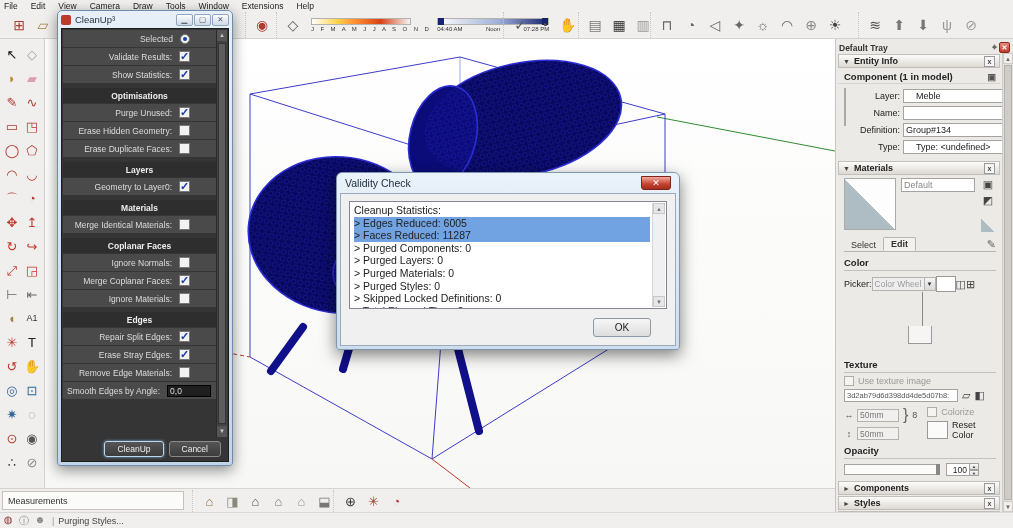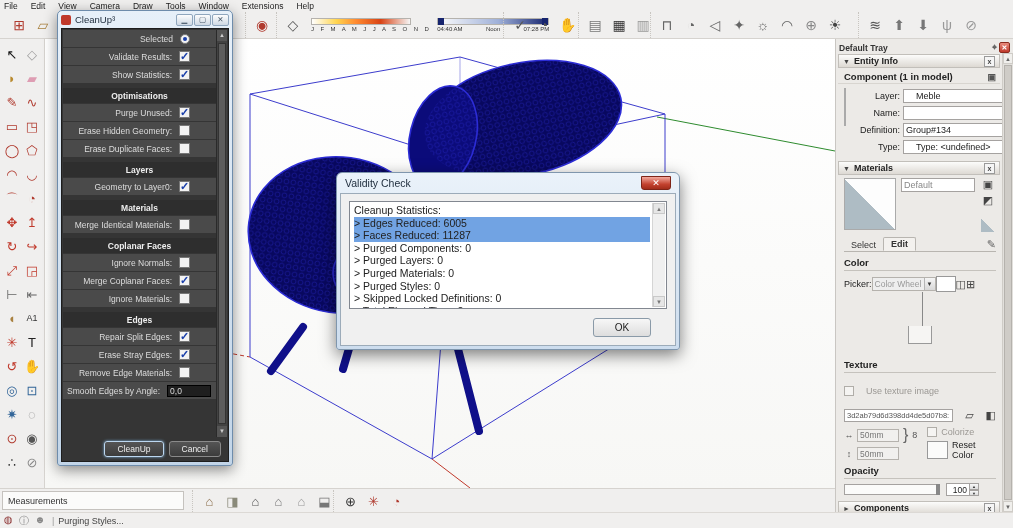--- a/index.html
+++ b/index.html
@@ -120,21 +120,21 @@
   .grp-label{font-weight:bold;font-size:9.5px;margin-top:5px;border-bottom:1px solid #c5c2bd;padding-bottom:2px}
   .picker-row{display:flex;align-items:center;gap:0;margin-top:5px}
   .picker-select{width:64px;height:14px;border:1px solid #b5b2ad;background:#eee;color:#999;display:flex;align-items:center}
   .picker-select .txt{flex:1;padding:0 2px;font-size:8.5px;white-space:nowrap}
   .swatch{width:20px;height:16px;background:#fff;border:1px solid #999}
   .wheel-area{height:62px;position:relative}
   .wheel-line{position:absolute;left:78px;top:0;width:1px;height:34px;background:#888}
   .wheel-bracket{position:absolute;left:64px;top:34px;width:24px;height:18px;border:1px solid #999;border-top:none;background:#f6f5f3}
   .cb-lt{width:10px;height:10px;border:1px solid #b0ada8;background:#f5f4f2;flex:0 0 auto}
   .dis{color:#9b9894}
-  .tex-row{display:flex;align-items:flex-start;gap:12px;margin-top:13px}
+  .tex-row{display:flex;align-items:flex-start;gap:4px;margin-top:3px}
   .tex-input{width:114px;height:13px;border:1px solid #a5a2a0;background:#fff;font-size:7.5px;color:#555;padding:0 2px;display:flex;align-items:center;overflow:hidden;white-space:nowrap}
   .dim-wrap{display:flex;margin-top:4px}
   .dim-left{display:flex;flex-direction:column;gap:3px}
   .dim-row{display:flex;align-items:center;gap:3px}
   .dim-arrow{width:10px;text-align:center;color:#555;font-size:9px}
   .dim-input{width:42px;height:13px;border:1px solid #b5b2ad;background:#f1f0ee;color:#777;font-size:8.5px;padding:0 2px;display:flex;align-items:center}
   .brace{font-size:16px;color:#666;margin:0 1px}
   .chain{font-size:9px;color:#555}
   .dim-right{margin-left:10px;display:flex;flex-direction:column;gap:3px;justify-content:center}
   .colorize-row,.reset-row{display:flex;align-items:center;gap:4px}

